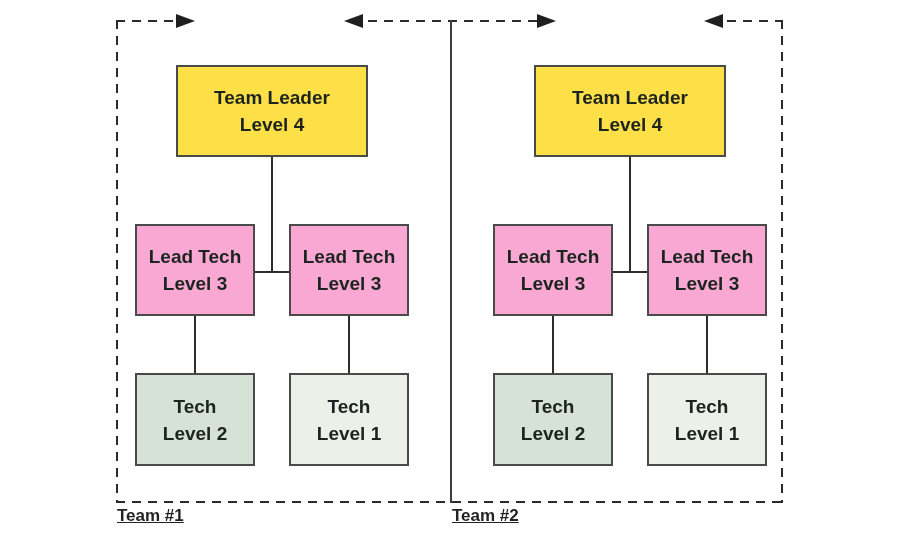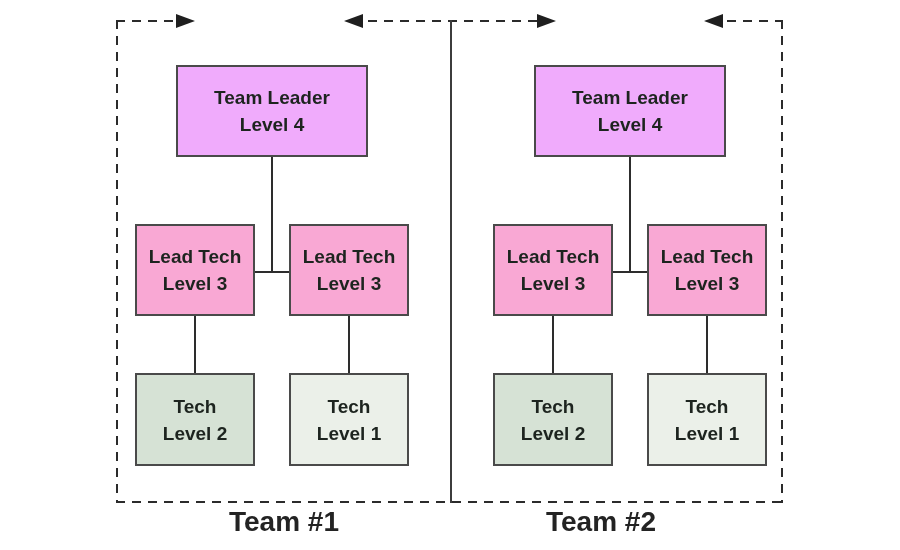--- a/index.html
+++ b/index.html
@@ -20,27 +20,27 @@
   .arrow { position:absolute; width:0; height:0;
     border-top:7px solid transparent; border-bottom:7px solid transparent; }
   .arrow.right { border-left:19px solid #1f1f1f; }
   .arrow.left  { border-right:19px solid #1f1f1f; }
   
   .box {
     position:absolute; box-sizing:border-box; border:2px solid #4a4a4a;
     display:flex; flex-direction:column; align-items:center; justify-content:center;
     font-weight:bold; font-size:19px; line-height:27px; color:#1d241f; text-align:center;
   }
-  .leader    { background:#f0abfc; }
+  .leader    { background:#fde047; }
   .lead-tech { background:#f9a8d4; }
   .tech2     { background:#d6e2d5; }
   .tech1     { background:#ebf0e9; }
   .team-label {
-    position:absolute; top:506px; text-align:center;
-    font-weight:bold; font-size:28px; color:#232323;
+    position:absolute; top:506px; text-align:left;
+    font-weight:bold; font-size:17px; color:#232323;text-decoration:underline;
   }
 </style>
 </head>
 <body>
 
 <div class="stage">
 
   <div class="vdash" style="left:116px; top:20px; height:483px;"></div>
   <div class="vdash" style="left:781px; top:20px; height:483px;"></div>
   <div class="hdash" style="left:116px; top:501px; width:667px;"></div>
@@ -101,15 +101,15 @@
   <div class="box tech2" style="left:493px; top:373px; width:120px; height:93px;">
     <span>Tech</span>
     <span>Level 2</span>
   </div>
   <div class="box tech1" style="left:647px; top:373px; width:120px; height:93px;">
     <span>Tech</span>
     <span>Level 1</span>
   </div>
 
   <div class="team-label" style="left:117px; width:334px;">Team #1</div>
-  <div class="team-label" style="left:435px; width:332px;">Team #2</div>
+  <div class="team-label" style="left:452px; width:332px;">Team #2</div>
 
 </div>
 
 </body></html>

